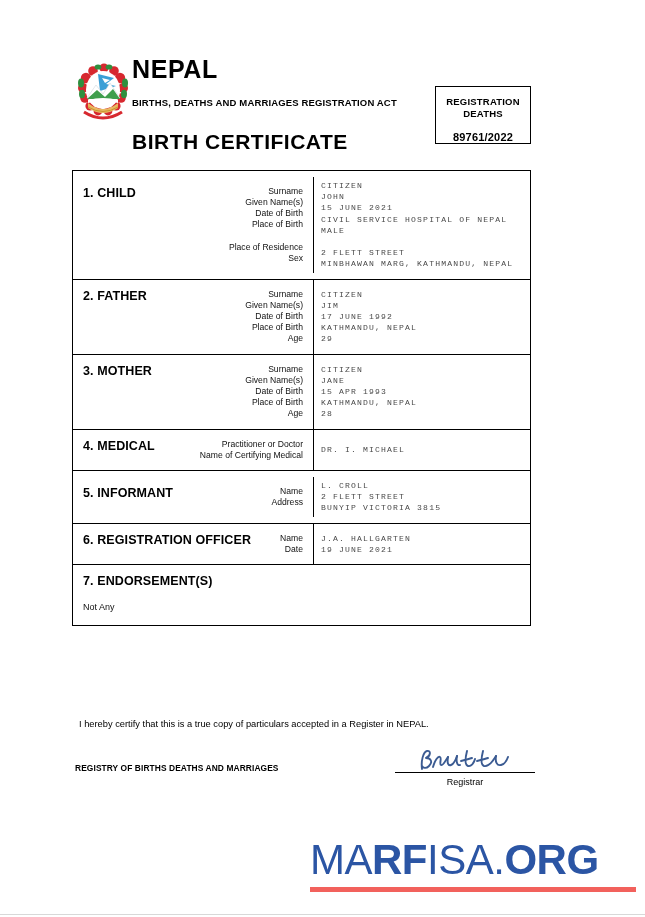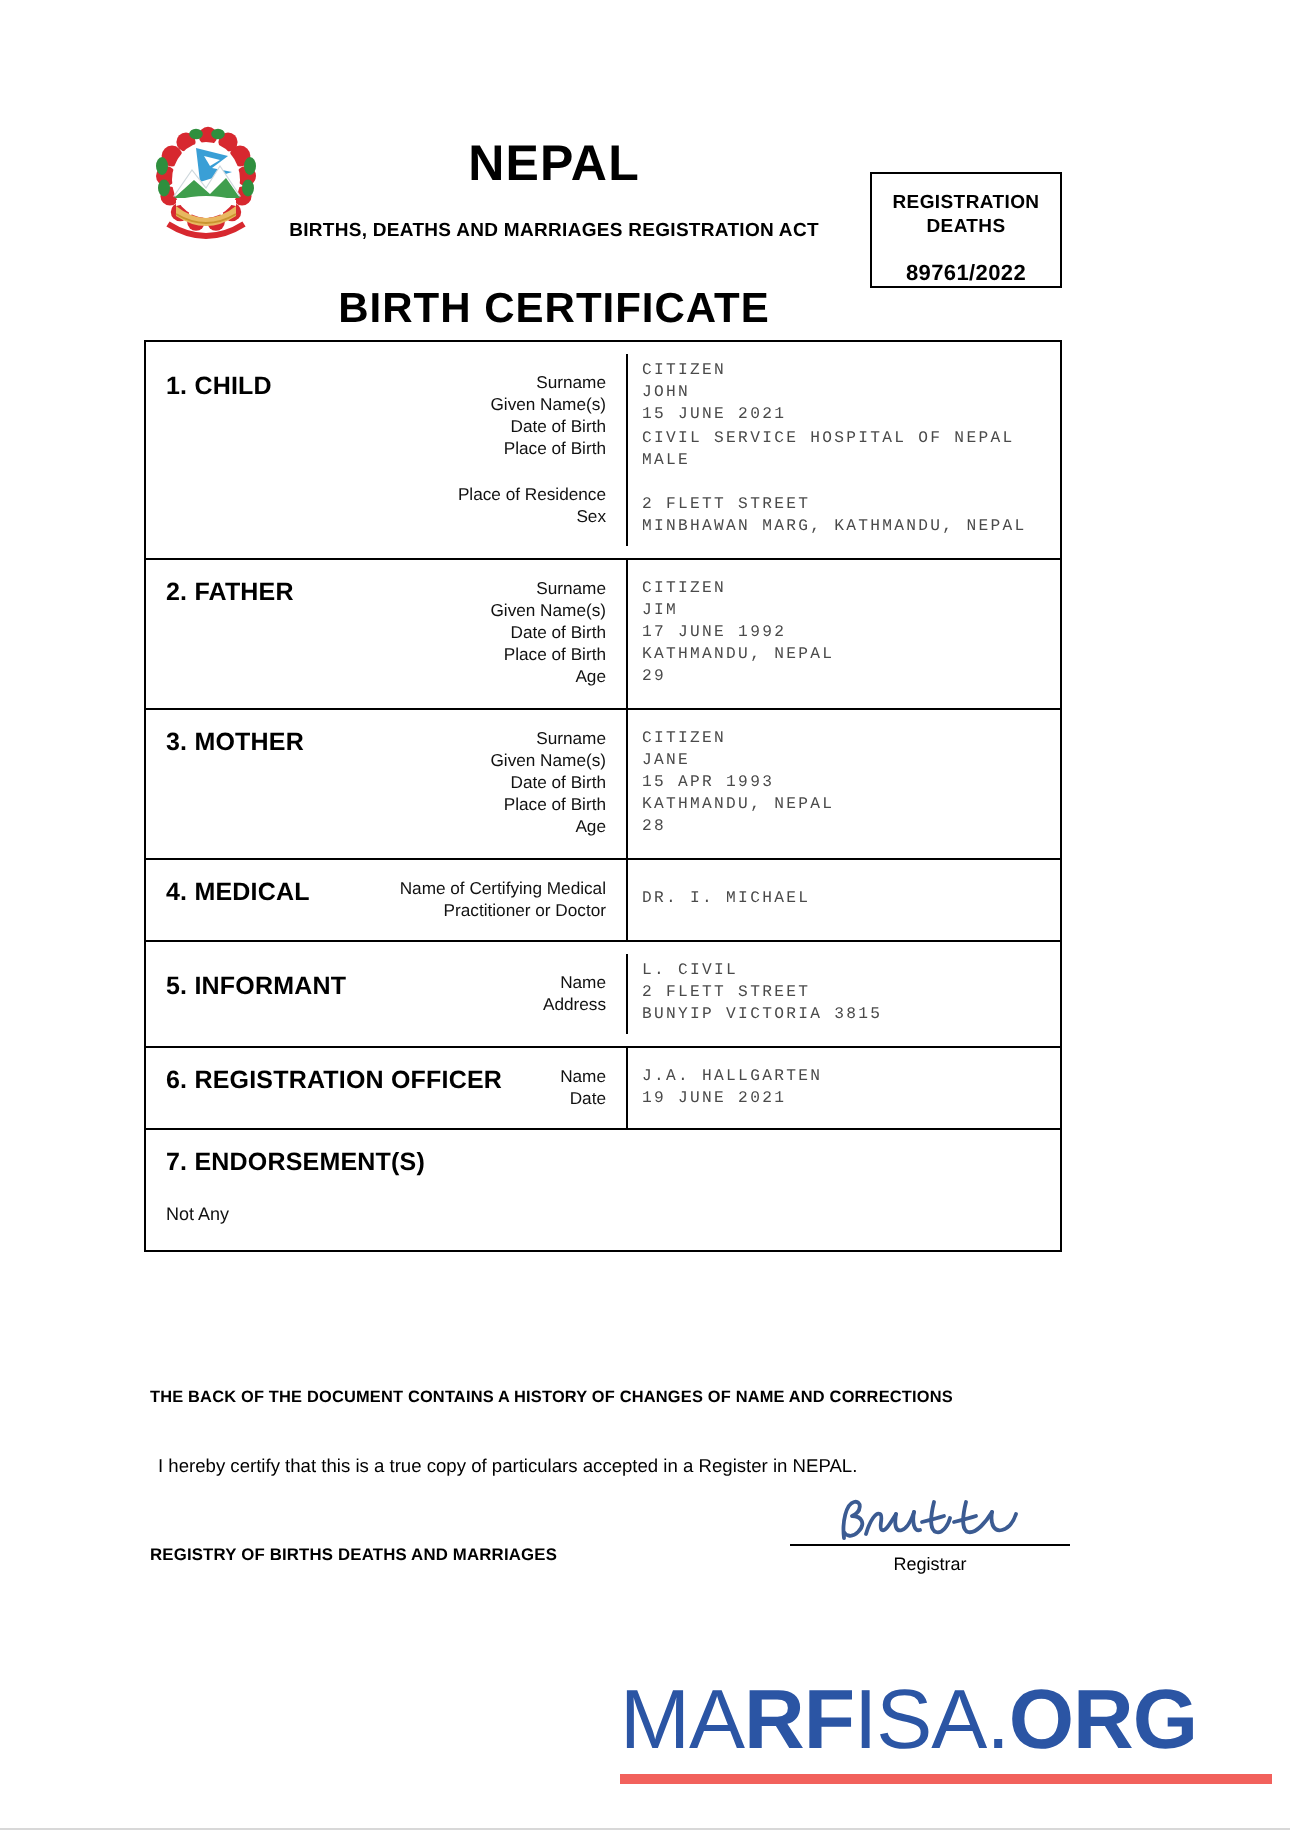--- a/index.html
+++ b/index.html
@@ -33,23 +33,22 @@
   .emblem {
     position: absolute;
     left: 2px;
     top: 4px;
     width: 58px;
     height: 70px;
   }
   .header-center {
     position: absolute;
     left: 60px;
-    top: 13px;
+    top: 0;
     width: 290px;
-    text-align: center;
   }
   .title-nepal {
     font-size: 25px;
     font-weight: bold;
     letter-spacing: 0.6px;
     line-height: 30px;
     margin-top: 6px;
   }
   .subtitle-act {
     font-size: 9.5px;
@@ -363,42 +362,42 @@
           <span class="v">KATHMANDU, NEPAL</span>
           <span class="v">28</span>
         </div>
       </div>
     </div>
 
     <div class="row">
       <div class="row-left">
         <span class="sec-title">4. MEDICAL</span>
         <div class="labels">
+          <span class="lbl">Practitioner or Doctor</span>
           <span class="lbl">Name of Certifying Medical</span>
-          <span class="lbl">Practitioner or Doctor</span>
         </div>
       </div>
       <div class="row-right">
         <div class="values">
           <span class="v">DR. I. MICHAEL</span>
         </div>
       </div>
     </div>
 
     <div class="row">
       <div class="row-left">
         <span class="sec-title">5. INFORMANT</span>
         <div class="labels">
           <span class="lbl">Name</span>
           <span class="lbl">Address</span>
         </div>
       </div>
       <div class="row-right">
         <div class="values">
-          <span class="v">L. CIVIL</span>
+          <span class="v">L. CROLL</span>
           <span class="v">2 FLETT STREET</span>
           <span class="v">BUNYIP VICTORIA 3815</span>
         </div>
       </div>
     </div>
 
     <div class="row">
       <div class="row-left">
         <span class="sec-title">6. REGISTRATION OFFICER</span>
         <div class="labels">
@@ -415,21 +414,20 @@
     </div>
 
     <div class="row full">
       <span class="sec-title">7. ENDORSEMENT(S)</span>
       <div class="endorse-val">Not Any</div>
     </div>
 
   </div>
 
   <div class="footer">
-    <div class="f-back">THE BACK OF THE DOCUMENT CONTAINS A HISTORY OF CHANGES OF NAME AND CORRECTIONS</div>
     <div class="f-certify">I hereby certify that this is a true copy of particulars accepted in a Register in NEPAL.</div>
     <div class="f-registry">REGISTRY OF BIRTHS DEATHS AND MARRIAGES</div>
 
     <div class="sig-block">
       <div class="sig-img">
         <svg width="96" height="26" viewBox="0 0 96 26">
           <g fill="none" stroke="#3b5b92" stroke-width="1.9" stroke-linecap="round" stroke-linejoin="round">
             <path d="M5 22 C4 14 6 5 10 4 C14 3 14 9 9 11 C14 11 16 15 12 19 C9 22 6 21 5 19"></path>
             <path d="M16 20 C18 13 21 9 23 10 C25 11 22 17 24 18 C26 19 29 13 31 10"></path>
             <path d="M31 10 C30 16 31 19 34 18 C37 17 39 12 40 9"></path>

